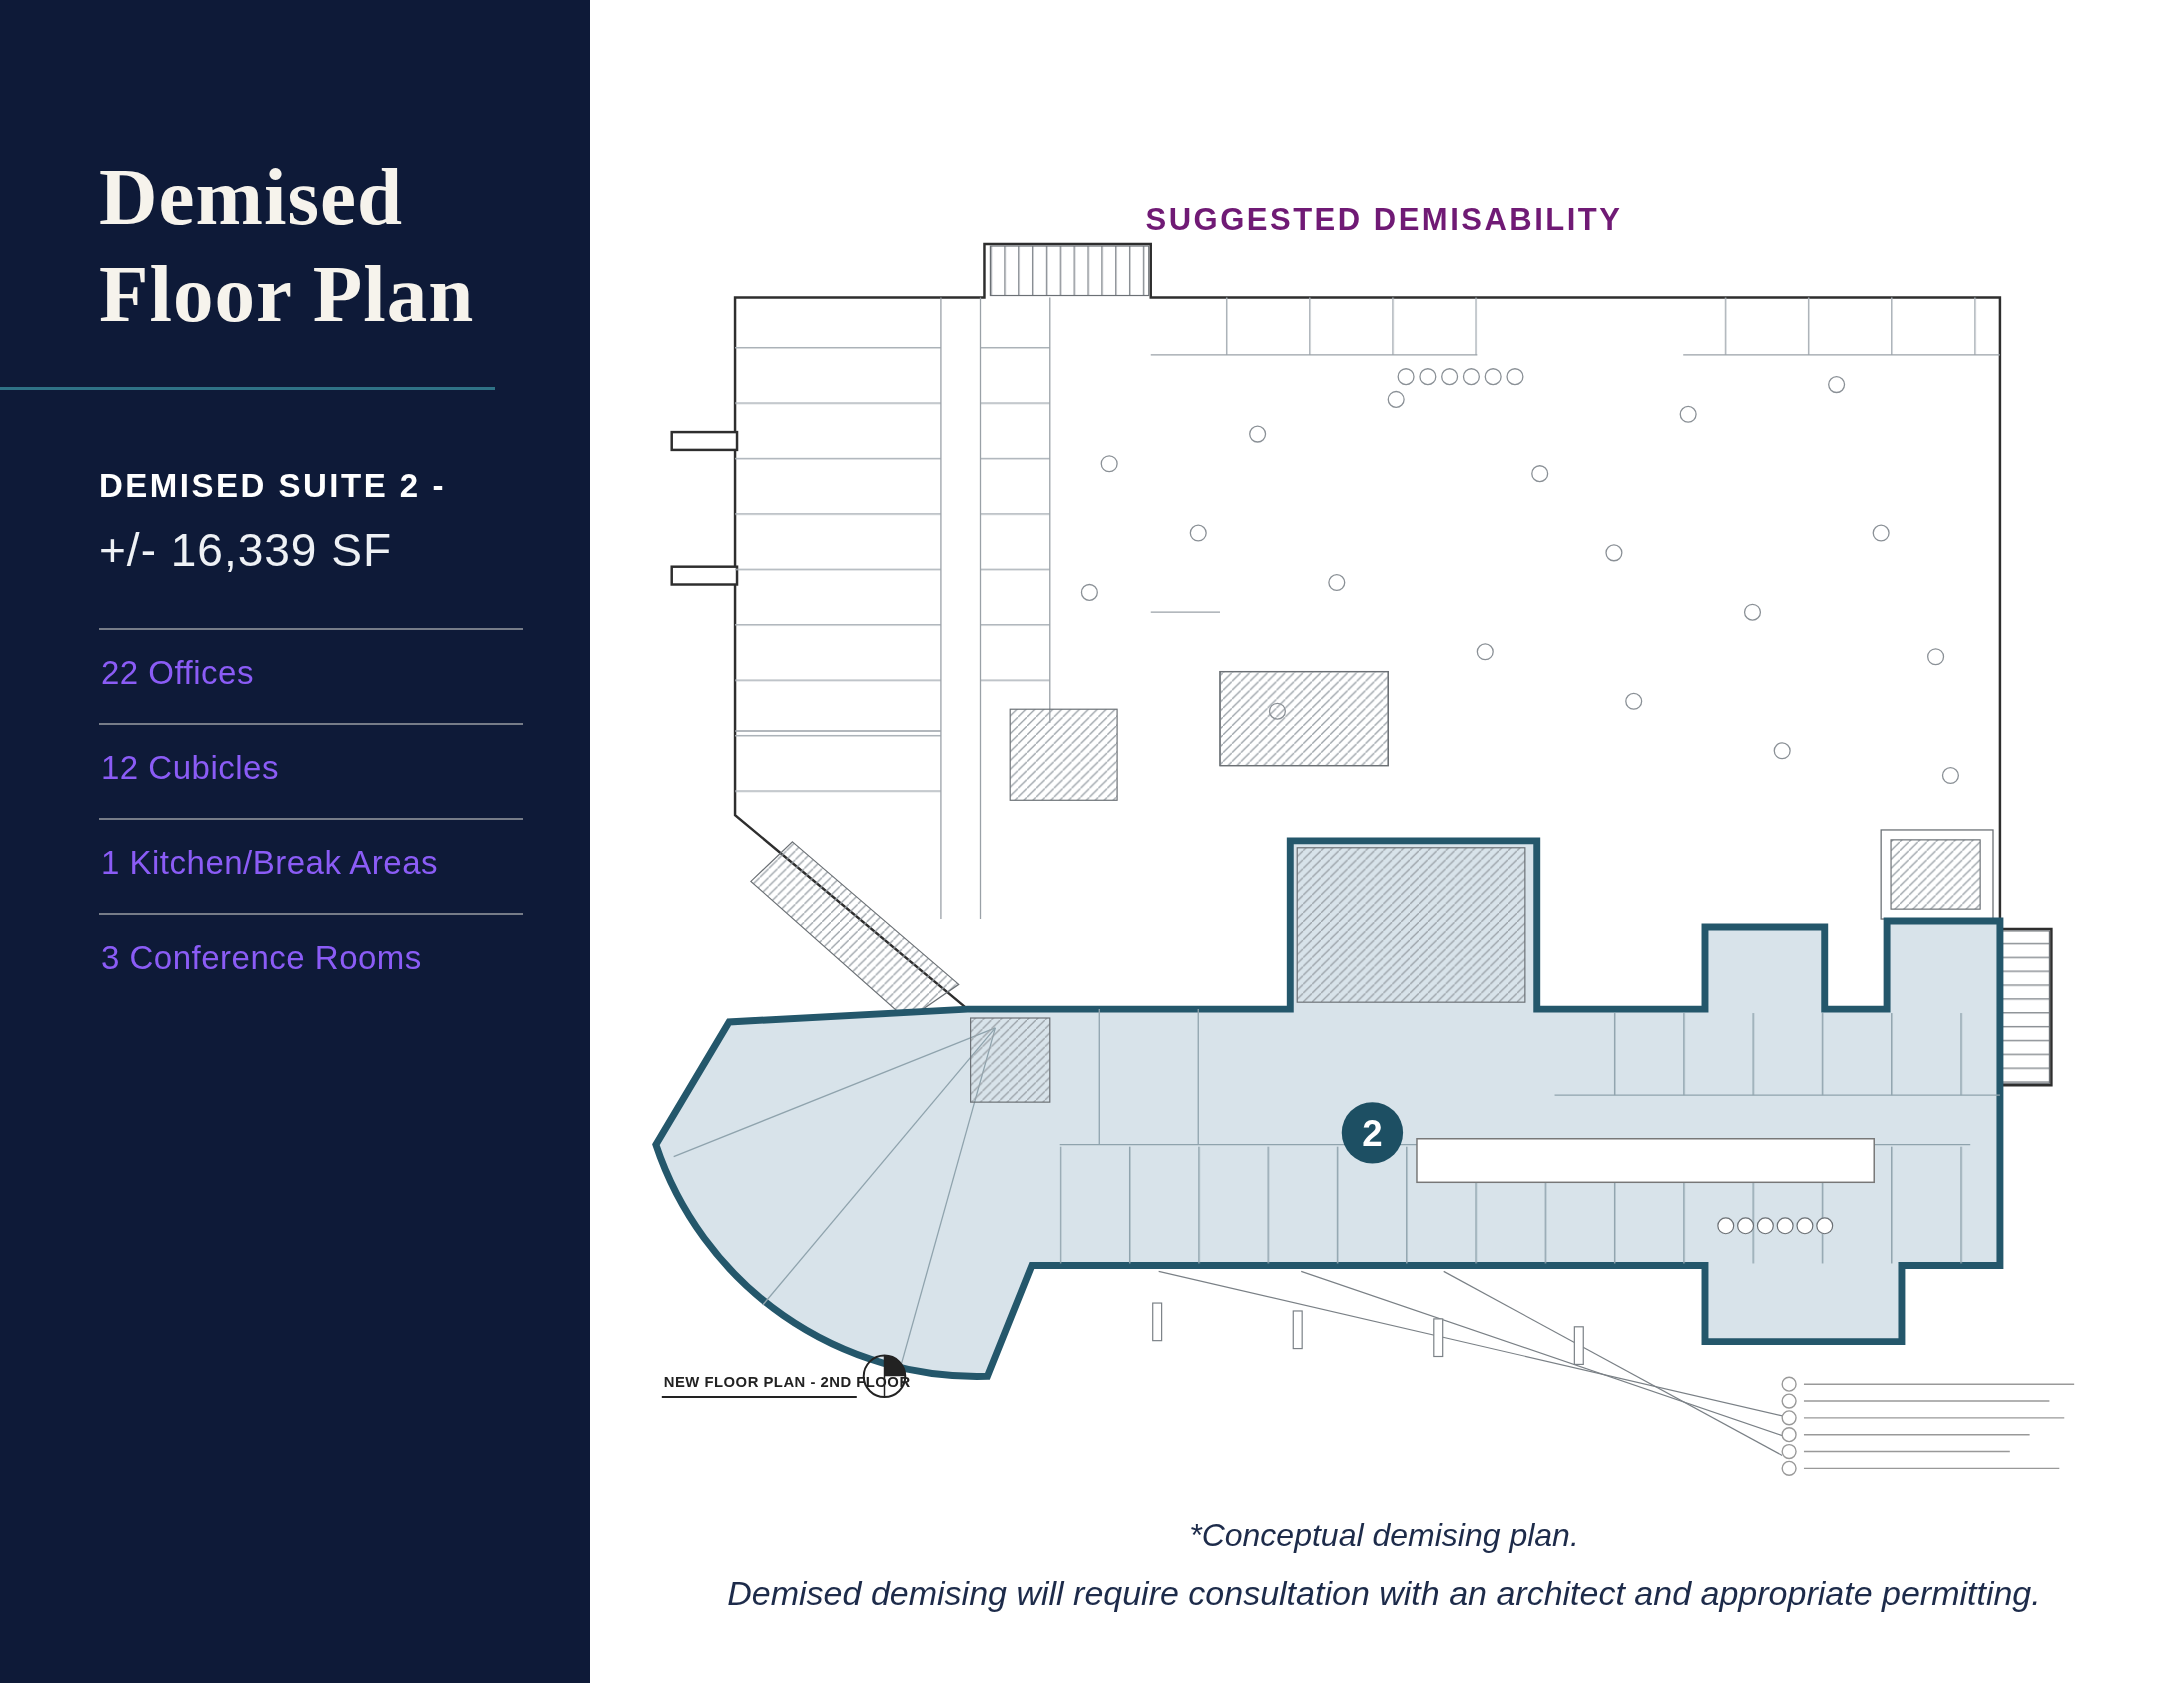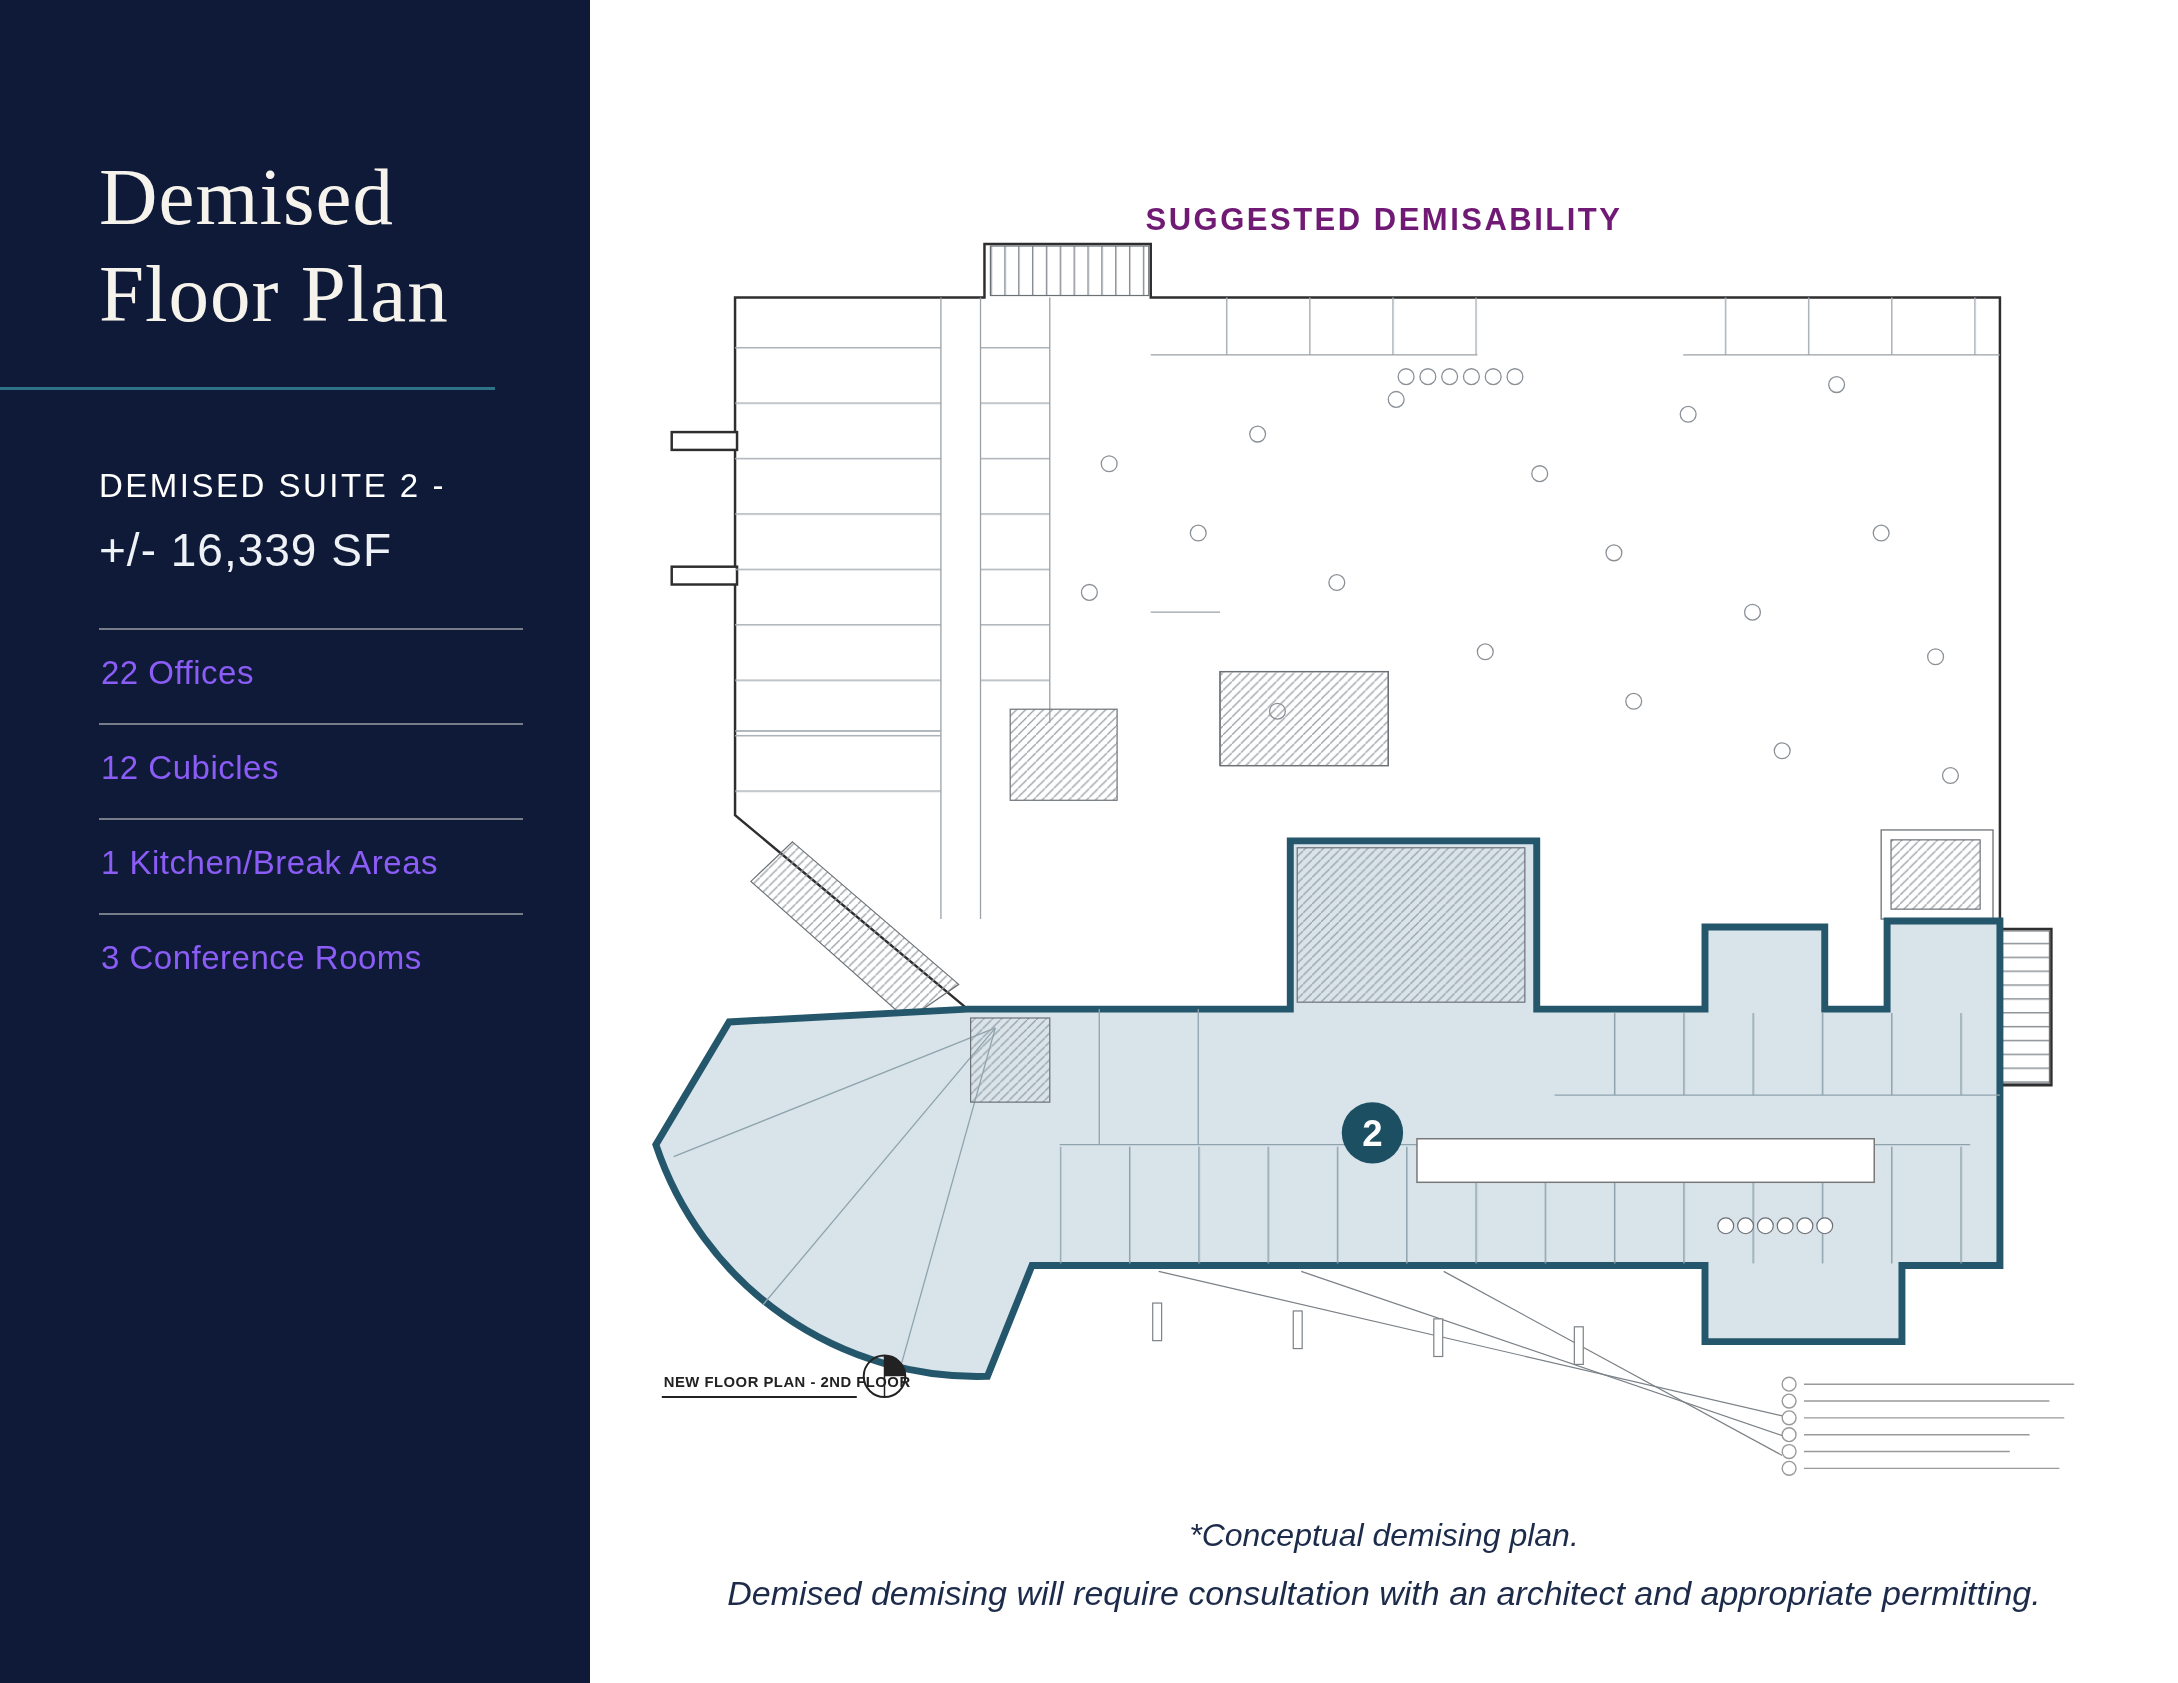--- a/index.html
+++ b/index.html
@@ -10,28 +10,28 @@
   }
   .page{position:absolute;inset:0;width:2178px;height:1683px;background:#ffffff;}
 
   
   .sidebar{
     position:absolute;left:0;top:0;width:590px;height:1683px;
     background:#0e1a38;color:#f6f3ec;
   }
   .sidebar-title{
     font-family:"Liberation Serif",serif;
-    font-size:81px;line-height:1.2;font-weight:400;letter-spacing:1px;
+    font-size:81px;line-height:1.2;font-weight:700;letter-spacing:1px;
     margin:149px 0 0 99px;width:436px;color:#f6f3ec;
   }
   .title-rule{
     margin-top:44px;width:495px;height:3px;background:#2f7286;border:none;
   }
   .suite-heading{
-    margin:77px 0 0 99px;font-size:33px;font-weight:400;letter-spacing:2.5px;color:#ffffff;
+    margin:77px 0 0 99px;font-size:33px;font-weight:700;letter-spacing:2.5px;color:#ffffff;
   }
   .suite-size{
     margin:18px 0 0 99px;font-size:46px;font-weight:400;letter-spacing:1px;color:#eef1f5;
   }
   .features{
     list-style:none;margin:51px 0 0 99px;padding:0;width:424px;
   }
   .features li{
     border-top:2px solid rgba(246,243,236,0.45);
     padding:24px 0 31px 2px;font-size:33px;letter-spacing:0.5px;color:#8b5cf6;

